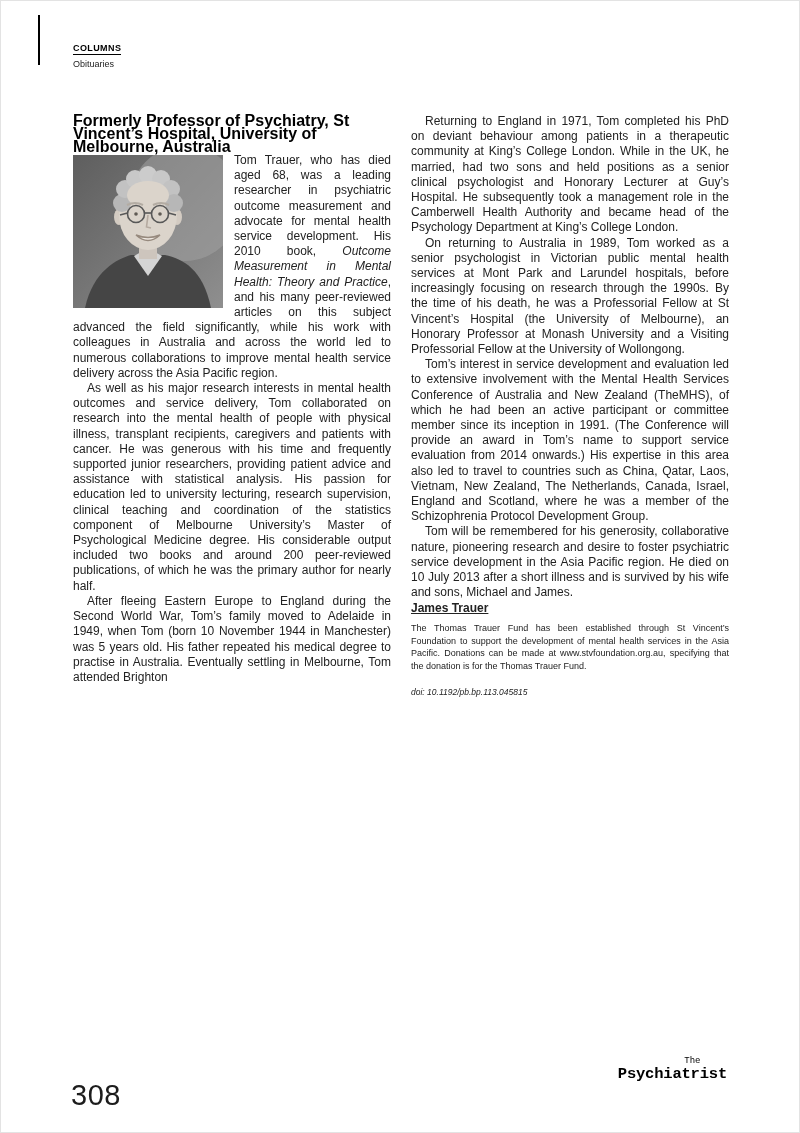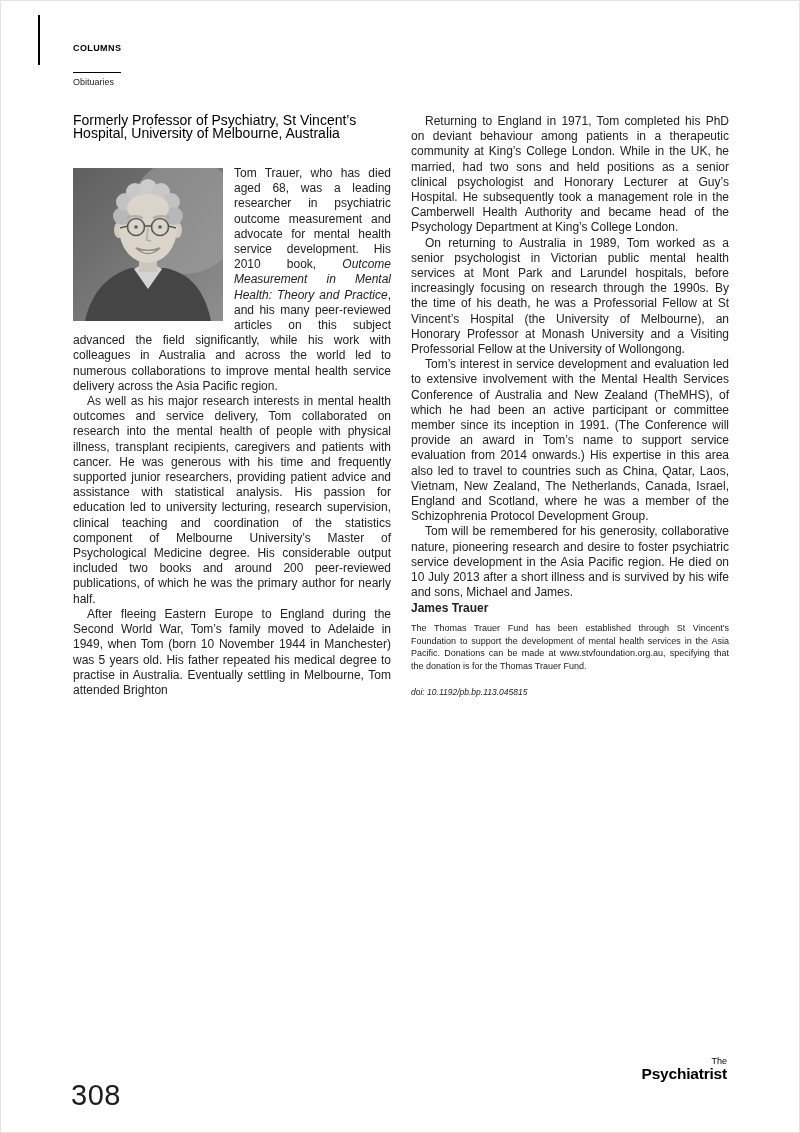--- a/index.html
+++ b/index.html
@@ -29,21 +29,21 @@
     left: 72px;
     top: 36px;
   }
   .section-label {
     display: inline-block;
     font-size: 9px;
     font-weight: bold;
     letter-spacing: 0.4px;
     color: #000;
     border-bottom: 1px solid #000;
-    padding-bottom: 19px;
+    padding-bottom: 1px;
   }
   .subsection-label {
     font-size: 9px;
     margin-top: 4px;
     color: #1c1c1c;
   }
 
   
   .columns {
     position: absolute;
@@ -56,24 +56,23 @@
   .col { width: 318px; }
 
   .article-title {
     font-size: 13.5px;
     font-weight: bold;
     line-height: 16px;
     margin-bottom: 10px;
     color: #000;
   }
   .article-subtitle {
-    font-size: 14px;
-    font-weight: normal;
+    font-size: 16px;
+    font-weight: bold;
     line-height: 13px;
-    margin-bottom: 26px;
     color: #000;
   }
 
   .body-text p {
     font-size: 12px;
     line-height: 15.2px;
     text-align: justify;
     color: #222;
   }
   .body-text p.indent { text-indent: 14px; }
@@ -84,20 +83,21 @@
     height: 153px;
     margin: 2px 11px 4px 0;
     background: #777;
   }
   .photo svg { display: block; }
 
   .signature {
     font-weight: bold;
     text-align: center;
     color: #000;
+    text-decoration: underline;
   }
 
   .footnote {
     margin-top: 6px;
     font-size: 9px !important;
     line-height: 12.8px !important;
     color: #3e3e3e;
     text-align: justify;
   }
   .doi {
@@ -115,22 +115,23 @@
     left: 70px;
     top: 1078px;
     font-size: 29px;
     letter-spacing: 0.5px;
     color: #1c1c1c;
   }
   .journal-logo {
     position: absolute;
     right: 72px;
     top: 1056px;
-    text-align: right;
-    color: #000;
+    text-align: center;
+    color: #000;
+    font-family: Liberation Mono, monospace;
   }
   .logo-the {
     display: block;
     font-size: 9px;
     line-height: 9px;
     margin-left: 40px;
     margin-bottom: 0px;
   }
   .logo-name {
     display: block;

